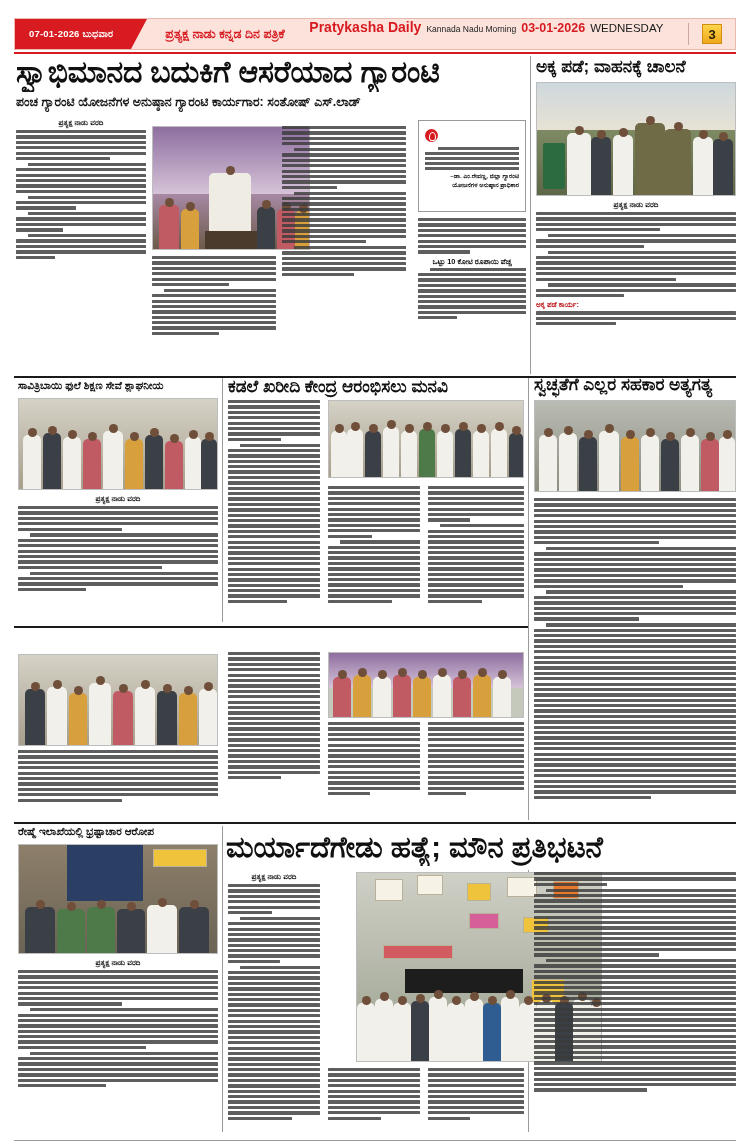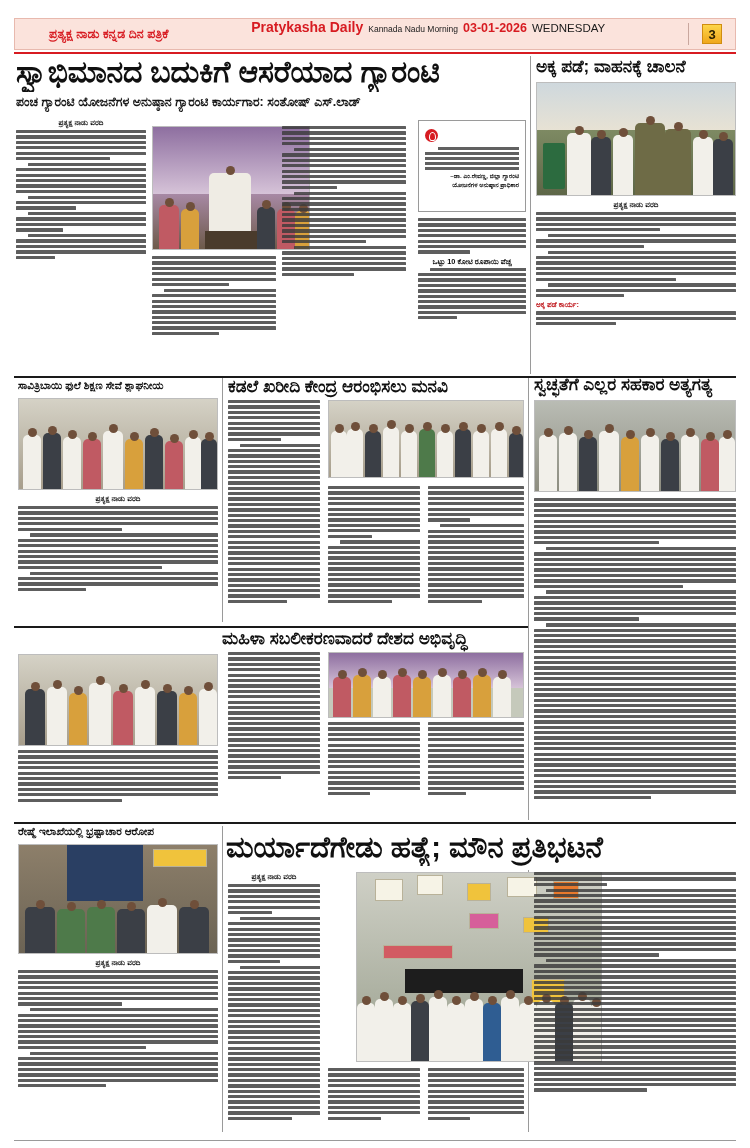--- a/index.html
+++ b/index.html
@@ -187,20 +187,21 @@
     font-size: 7.4px; font-weight: bold; color: #c01a1f;
     margin: 3px 0 2px;
   }
 </style>
 </head>
 <body>
 
 <div class="page">
 
   <div class="masthead">
+    <div class="mast-date-tab">07-01-2026 ಬುಧವಾರ</div>
     <div class="mast-kan">ಪ್ರತ್ಯಕ್ಷ ನಾಡು ಕನ್ನಡ ದಿನ ಪತ್ರಿಕೆ</div>
     <div class="mast-en">
       <span class="brand">Pratykasha Daily</span>
       <span class="tag">Kannada Nadu Morning</span>
       <span class="dnum">03-01-2026</span>
       <span class="dday">WEDNESDAY</span>
     </div>
     <div class="mast-sep"></div>
     <div class="pagebadge">
       <span>3</span>
@@ -647,21 +648,20 @@
         <div class="line" style="width:100%"></div>
       <div class="line" style="width:100%"></div>
         <div class="line" style="width:100%"></div>
       <div class="line" style="width:100%"></div>
         <div class="line" style="width:100%"></div>
       <div class="line" style="width:58%"></div>
     </div>
   </div>
 
   <div class="rule-blk" style="left:14px;top:626px;width:514px;height:2px"></div>
-  <div class="hl hl-sec" style="left:222px;top:630px;width:306px;height:22px">ಮಹಿಳಾ ಸಬಲೀಕರಣವಾದರೆ ದೇಶದ ಅಭಿವೃದ್ಧಿ</div>
 
   <div class="photo" style="left:18px;top:654px;width:200px;height:92px">
     <div class="hall"></div>
     <div class="fig dark" style="left:6px;width:20px;height:56px"></div>
     <div class="fig wht" style="left:28px;width:20px;height:58px"></div>
     <div class="fig sari2" style="left:50px;width:18px;height:52px"></div>
     <div class="fig wht" style="left:70px;width:22px;height:62px"></div>
     <div class="fig sari" style="left:94px;width:20px;height:54px"></div>
     <div class="fig wht" style="left:116px;width:20px;height:58px"></div>
     <div class="fig dark" style="left:138px;width:20px;height:54px"></div>

